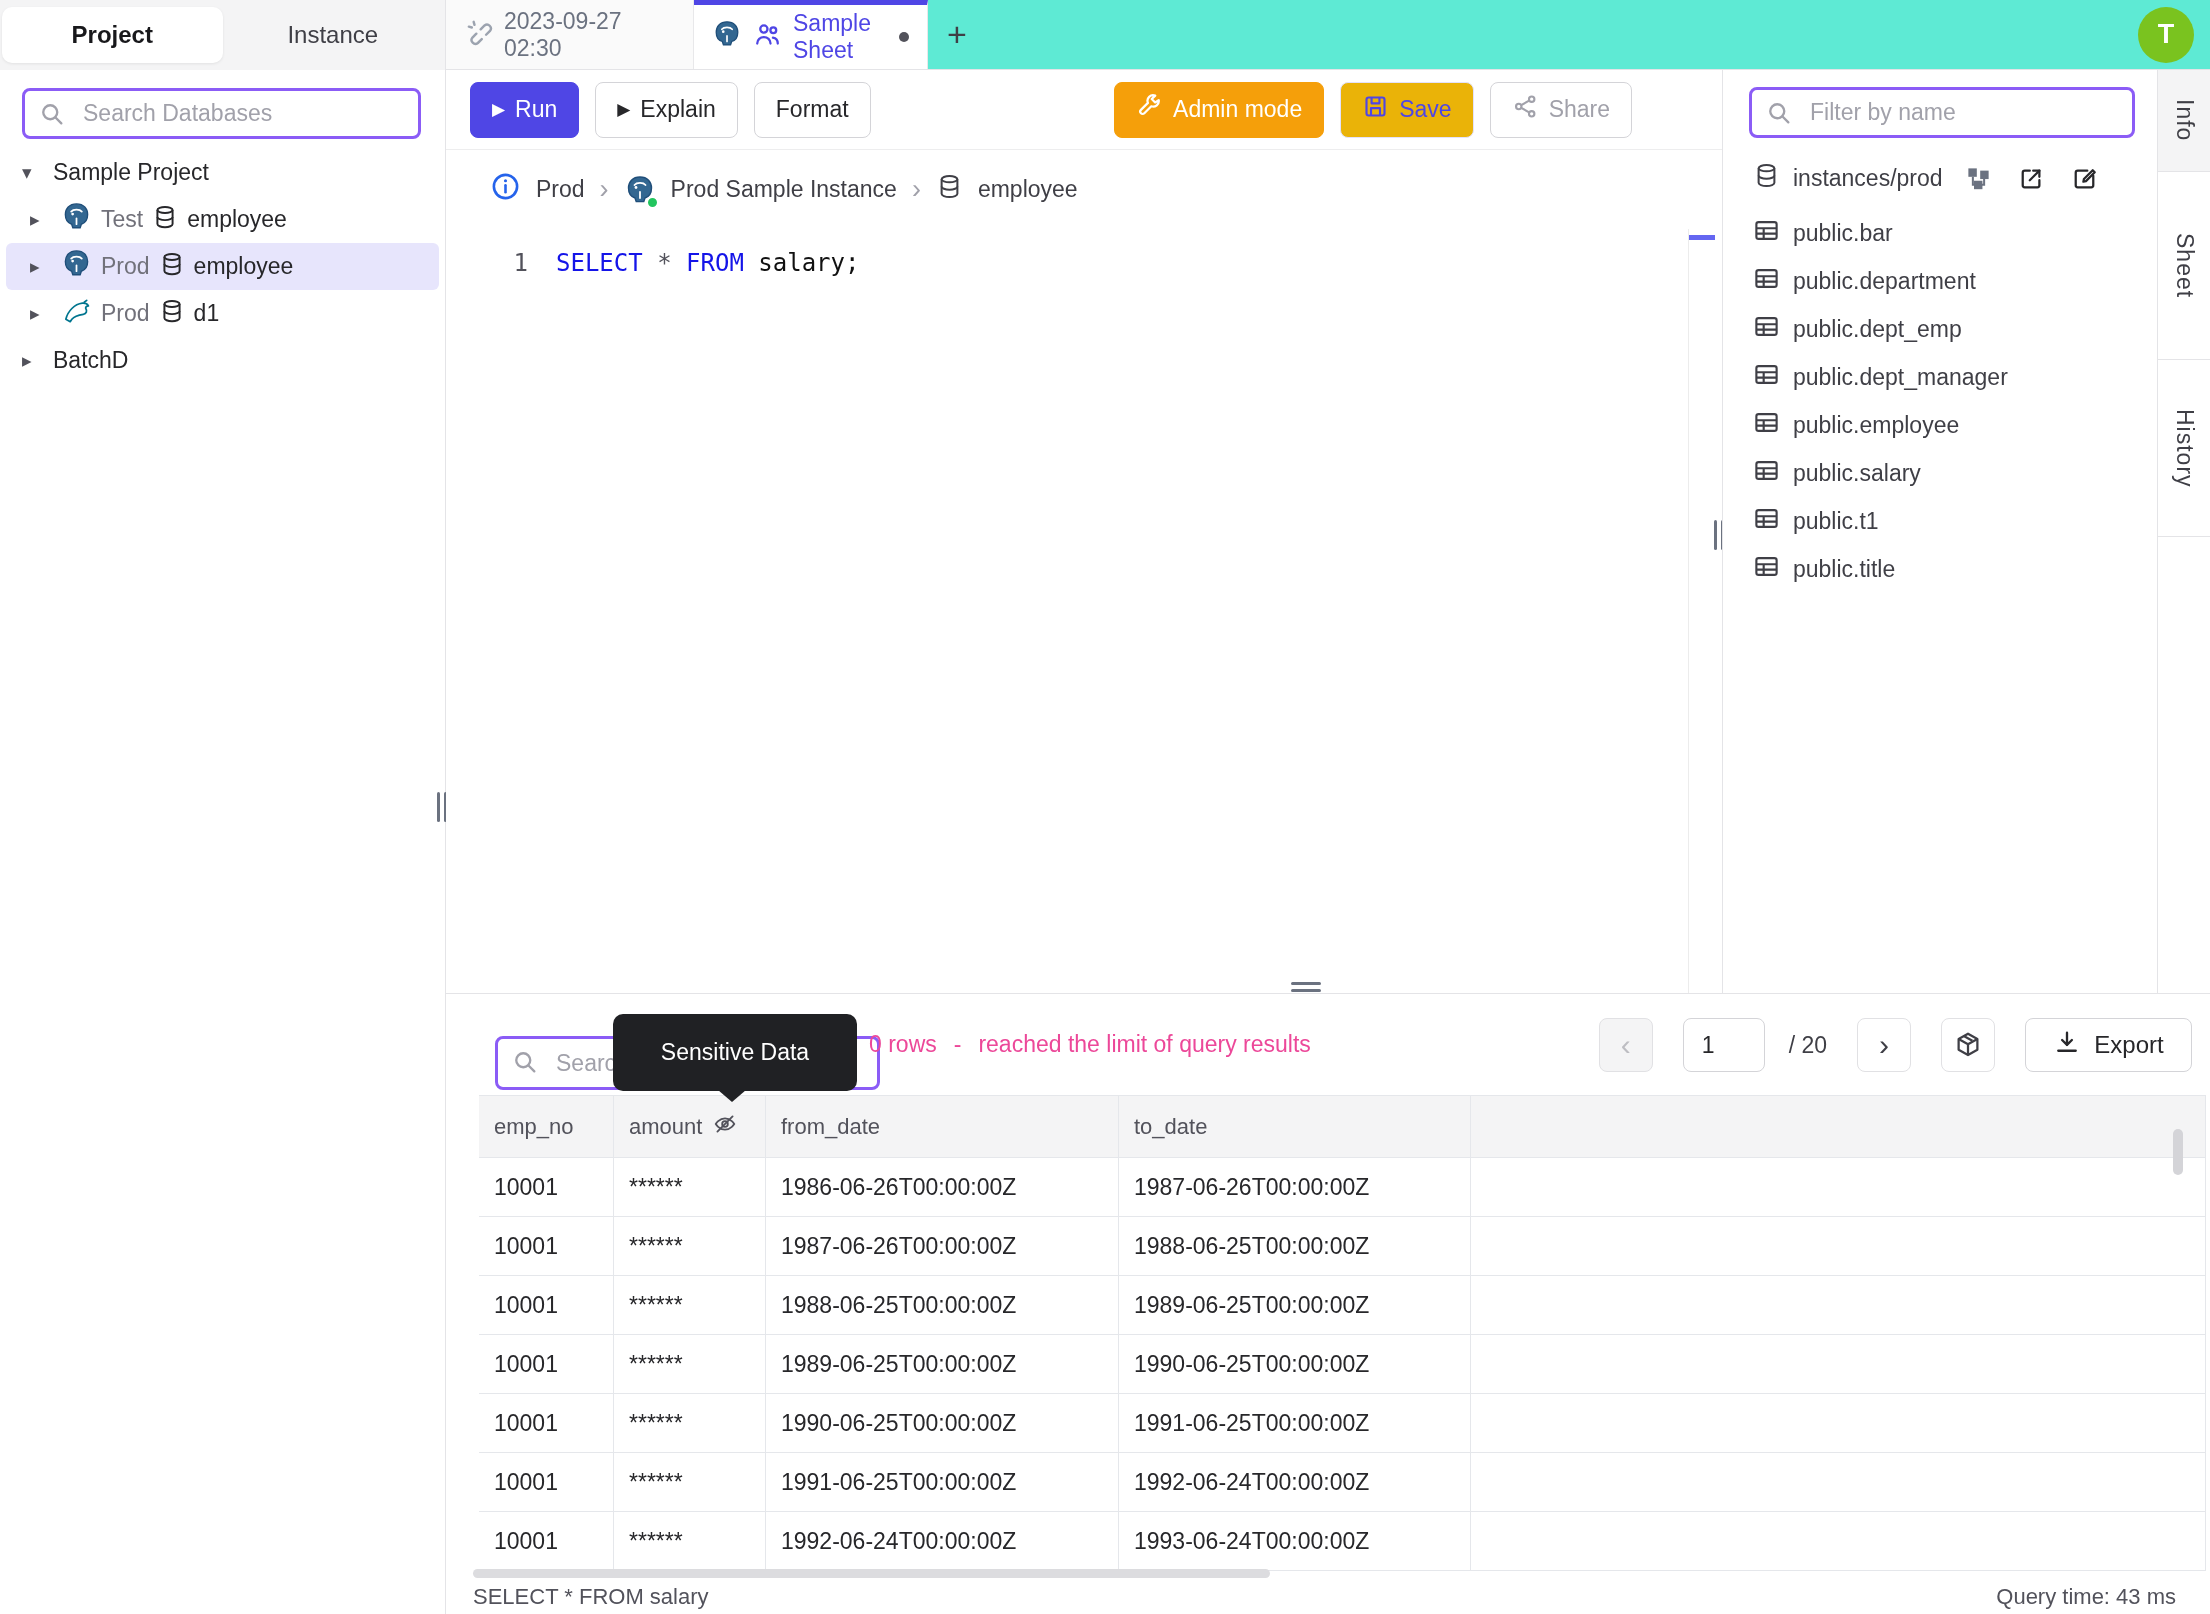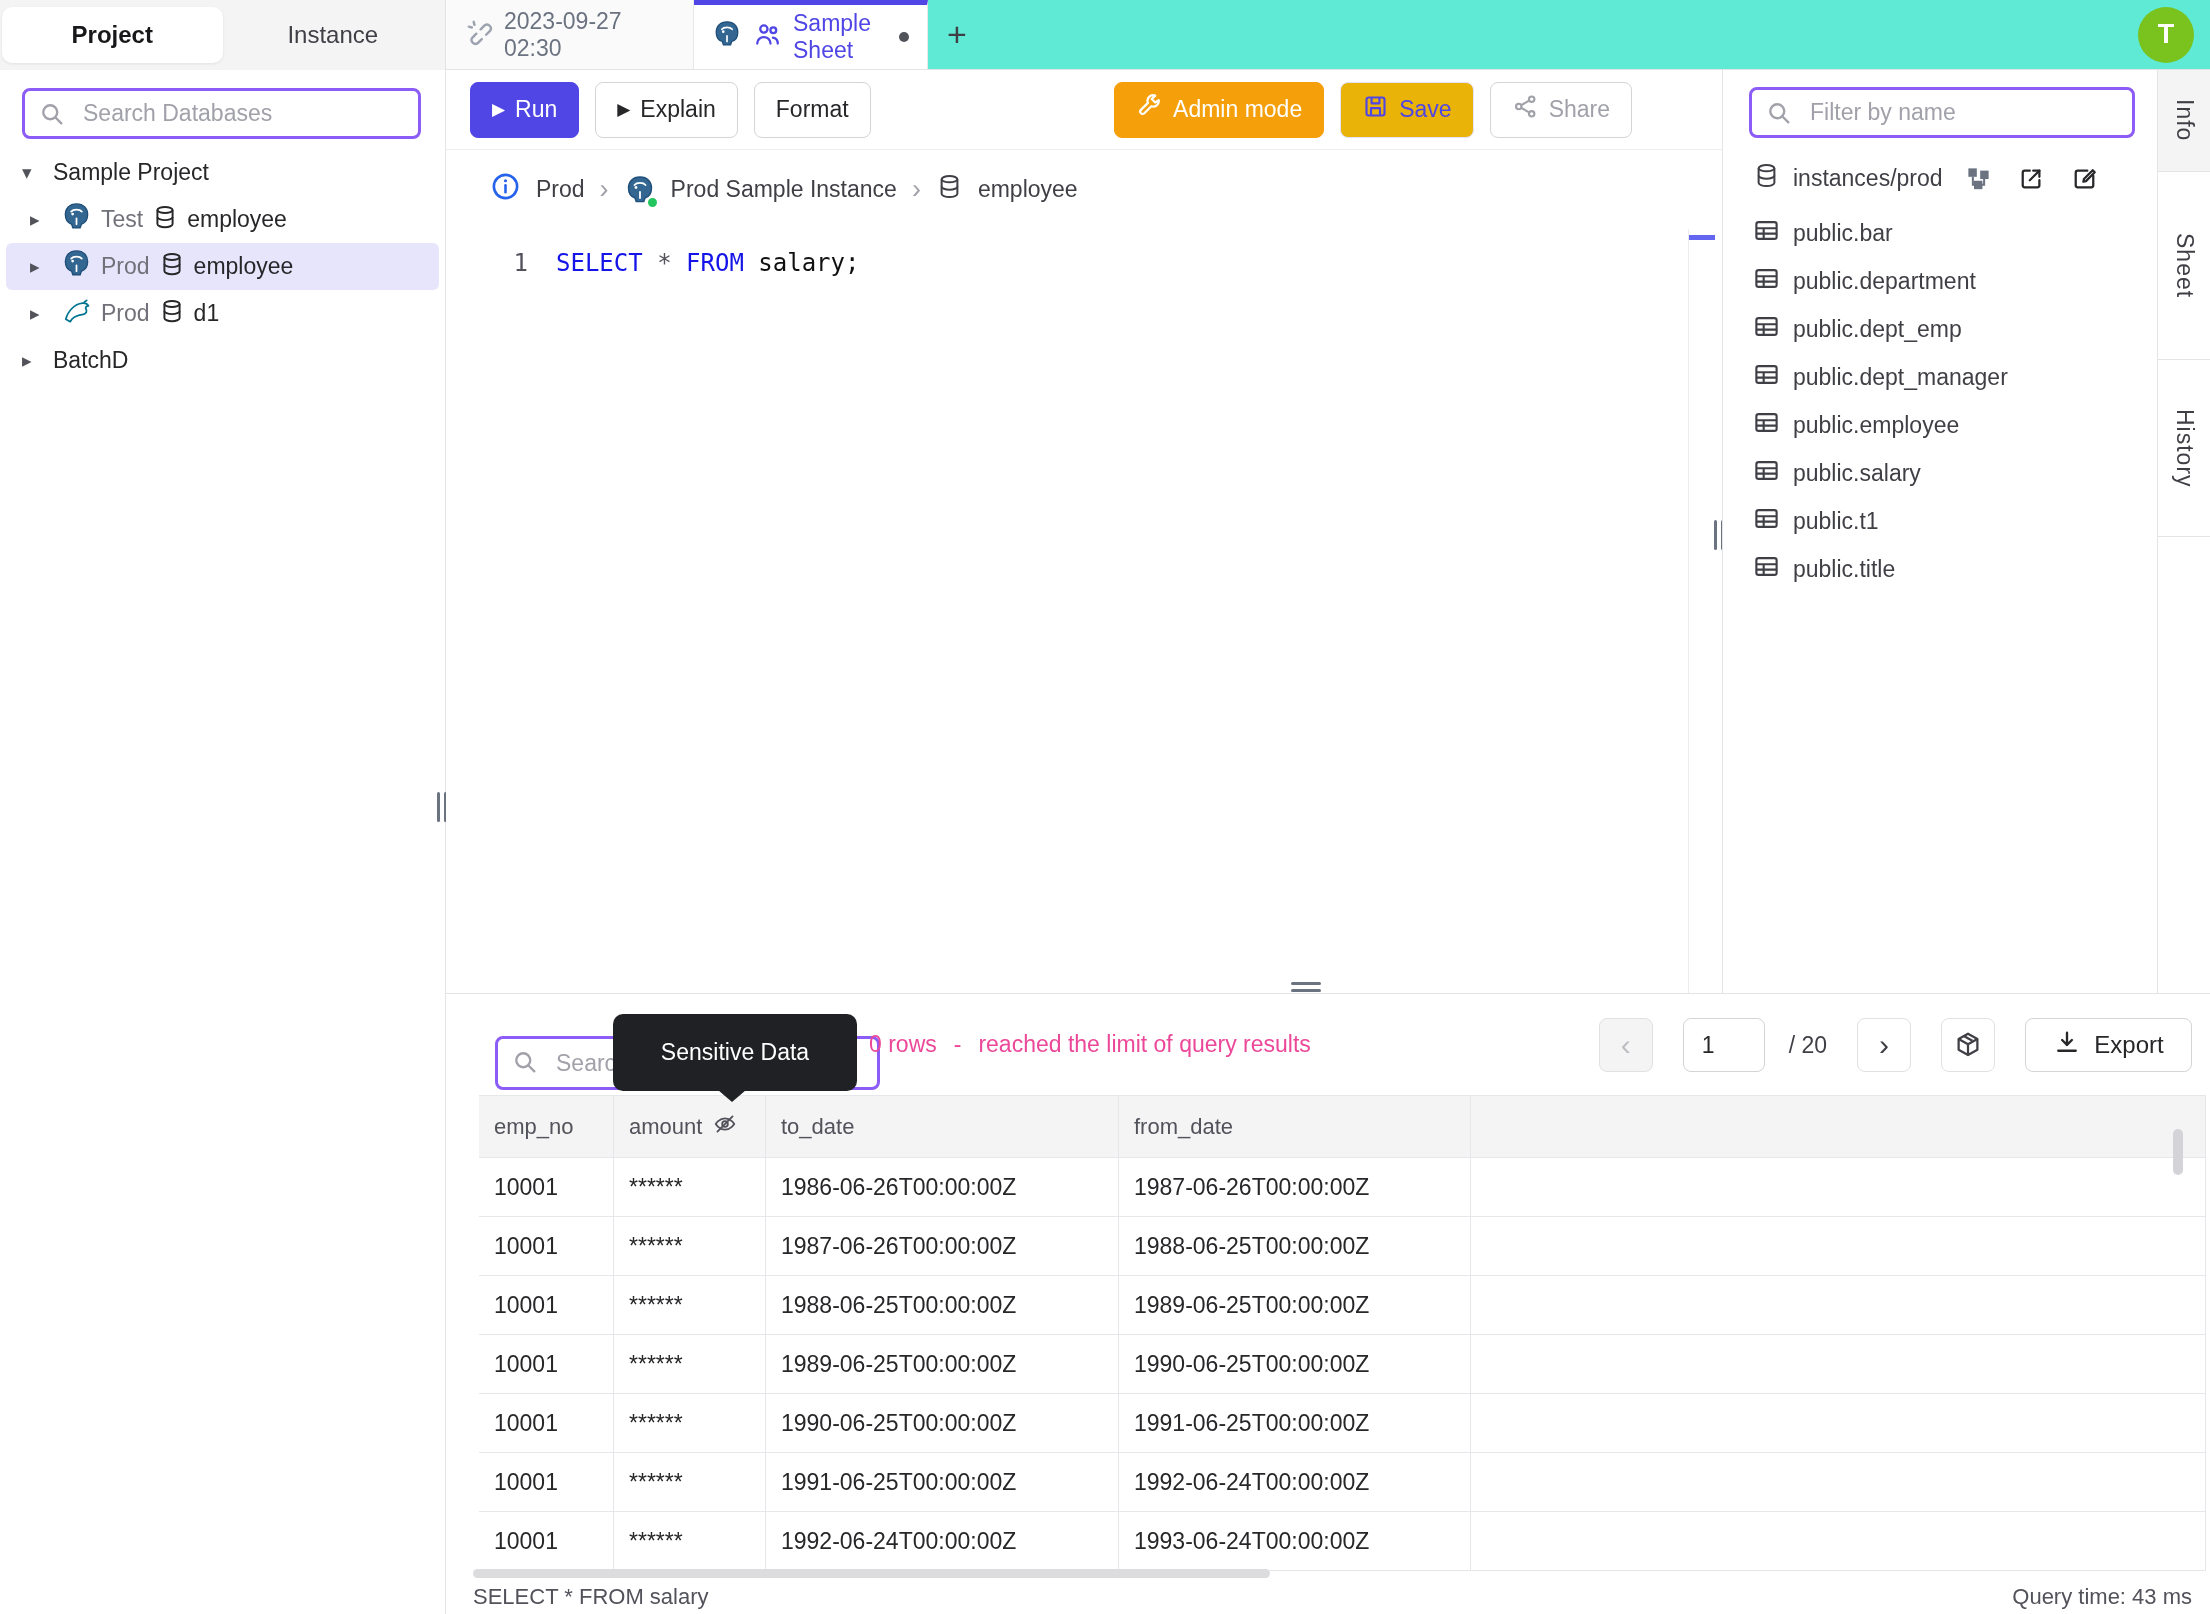--- a/index.html
+++ b/index.html
@@ -88,21 +88,21 @@
   .grid { position:absolute; left:33px; top:101px; width:1727px; border-right:1px solid #e5e7eb; }
   .g-row { display:grid; grid-template-columns:135px 152px 353px 352px 1fr; border-bottom:1px solid #e5e7eb; }
   .g-row > div { border-right:1px solid #e5e7eb; padding-left:15px; display:flex; align-items:center; height:58px; overflow:hidden; white-space:nowrap; }
   .g-row > div:last-child { border-right:none; }
   .g-head { background:#f4f4f5; border-top:1px solid #e5e7eb; }
   .g-head > div { height:61px; color:#52525b; font-size:22px; font-weight:500; gap:10px; }
   .v-thumb { position:absolute; left:1727px; top:135px; width:10px; height:46px; border-radius:5px; background:#d4d4d8; cursor:pointer; }
   .h-thumb { position:absolute; left:27px; top:575px; width:797px; height:9px; border-radius:5px; background:#dcdcdf; cursor:pointer; }
   .statusbar { position:absolute; left:0; top:584px; width:100%; height:37px; display:flex; align-items:center; color:#52525b; font-size:22px; }
   .statusbar .sq-l { margin-left:27px; }
-  .statusbar .sq-r { margin-left:auto; margin-right:18px; }
+  .statusbar .sq-r { margin-left:auto; margin-right:34px; }
 
   
   .h-grip { position:absolute; display:flex; gap:4px; }
   .h-grip i { width:3px; height:30px; background:#6b7280; border-radius:2px; }
   .grip-rot { transform:rotate(90deg); }
   svg { flex:none; }
 </style>
 </head>
 <body>
 
@@ -451,24 +451,24 @@
           </div>
         <div>
             <span>amount</span>
             <span><svg width="26" height="26" viewBox="0 0 24 24" fill="none" stroke="#52525b" stroke-width="1.7" stroke-linecap="round">
                 <path d="M3.5 12S6.5 6.8 12 6.8 20.5 12 20.5 12 17.5 17.2 12 17.2 3.5 12 3.5 12z"></path>
                 <circle cx="12" cy="12" r="2.6"></circle>
                 <line x1="5" y1="19" x2="19" y2="5"></line>
               </svg></span>
           </div>
         <div>
-            <span>to_date</span>
+            <span>from_date</span>
           </div>
         <div>
-            <span>from_date</span>
+            <span>to_date</span>
           </div>
         <div></div>
       </div>
       <div class="g-row">
         <div>10001</div>
         <div>******</div>
         <div>1986-06-26T00:00:00Z</div>
         <div>1987-06-26T00:00:00Z</div>
         <div></div>
       </div>

